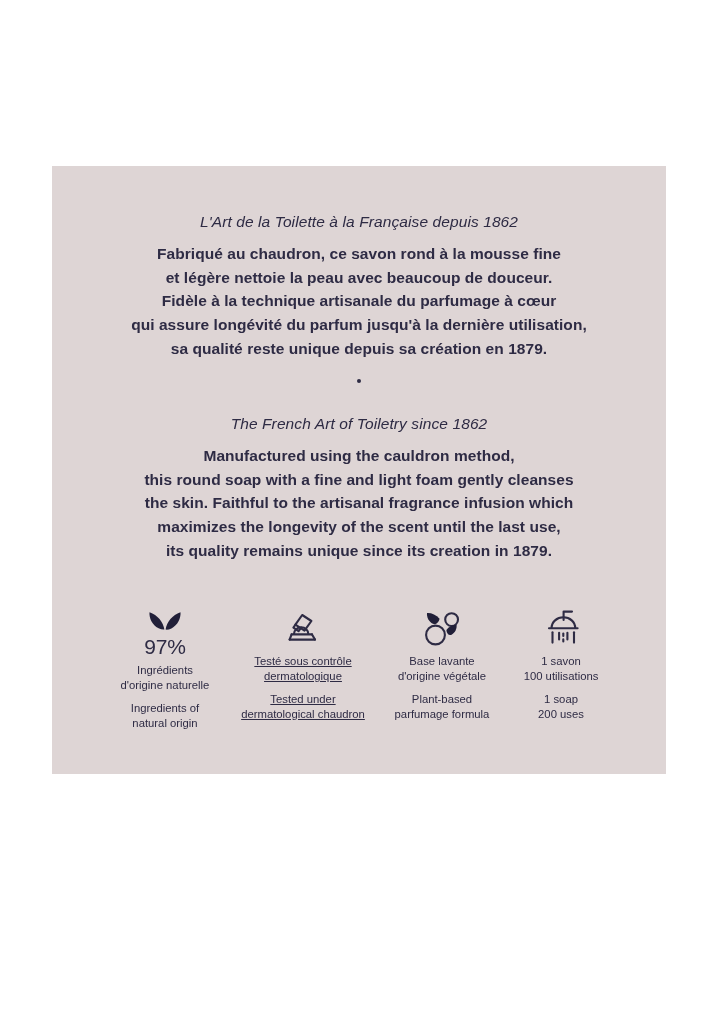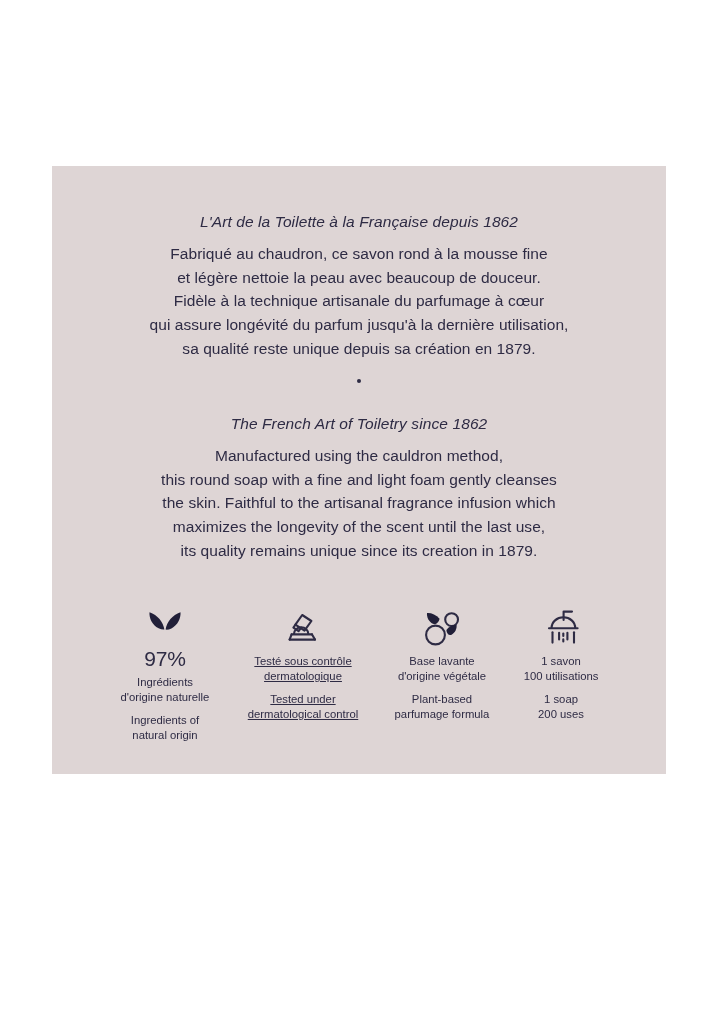--- a/index.html
+++ b/index.html
@@ -38,21 +38,21 @@
     font-size: 15.5px;
     font-weight: 300;
     letter-spacing: 0.1px;
     line-height: 1.25;
     color: #2e2b44;
     font-style: italic;
   }
 
   .block-body {
     font-size: 15.5px;
-    font-weight: 400;
+    font-weight: 700;
     line-height: 1.52;
     letter-spacing: 0.05px;
     color: #2e2b44;
     white-space: pre-line;
   }
 
   #fr-block { top: 46px; }
   #fr-block .block-body { margin-top: 11px; }
 
   #en-block { top: 248px; }
@@ -101,21 +101,21 @@
     justify-content: center;
   }
 
   .icon-art.with-pct { height: 26px; }
 
   .pct-value {
     font-size: 21px;
     font-weight: 400;
     letter-spacing: -0.2px;
     line-height: 1;
-    margin-top: 16px;
+    margin-top: 4px;
     color: #2e2b44;
   }
 
   .cap-fr {
     font-size: 11.3px;
     font-weight: 400;
     line-height: 1.33;
     margin-top: 6px;
     white-space: pre-line;
     color: #2e2b44;
@@ -183,21 +183,21 @@
             <path d="M8.6 26.4 L29.0 26.4"></path>
             <path d="M6.6 31.6 L32.0 31.6"></path>
             <path d="M8.6 26.4 L6.6 31.6"></path>
             <path d="M29.0 26.4 L32.0 31.6"></path>
           </g>
         </svg>
       </div>
       <div class="cap-fr">Testé sous contrôle
 dermatologique</div>
       <div class="cap-en">Tested under
-dermatological control</div>
+dermatological chaudron</div>
     </div>
 
     <div class="icon-cell c2">
       <div class="icon-art">
         <svg width="42" height="40" viewBox="0 0 42 40" aria-hidden="true">
           <circle cx="14.5" cy="27.0" r="9.4" fill="none" stroke="#2e2b44" stroke-width="2.1"></circle>
           <circle cx="30.6" cy="11.6" r="6.4" fill="none" stroke="#2e2b44" stroke-width="2.1"></circle>
           <path d="M18.6 10.8 C15.0 6.6 9.9 4.6 6.0 5.0 C5.6 9.0 7.7 13.8 11.9 15.8 C15.0 17.2 17.7 14.6 18.6 10.8 Z" fill="#211f38"></path>
           <path d="M25.4 22.0 C28.0 18.4 32.2 16.6 35.6 17.1 C36.0 20.6 34.2 24.9 30.6 26.7 C27.8 28.0 25.6 25.5 25.4 22.0 Z" fill="#211f38"></path>
         </svg>

